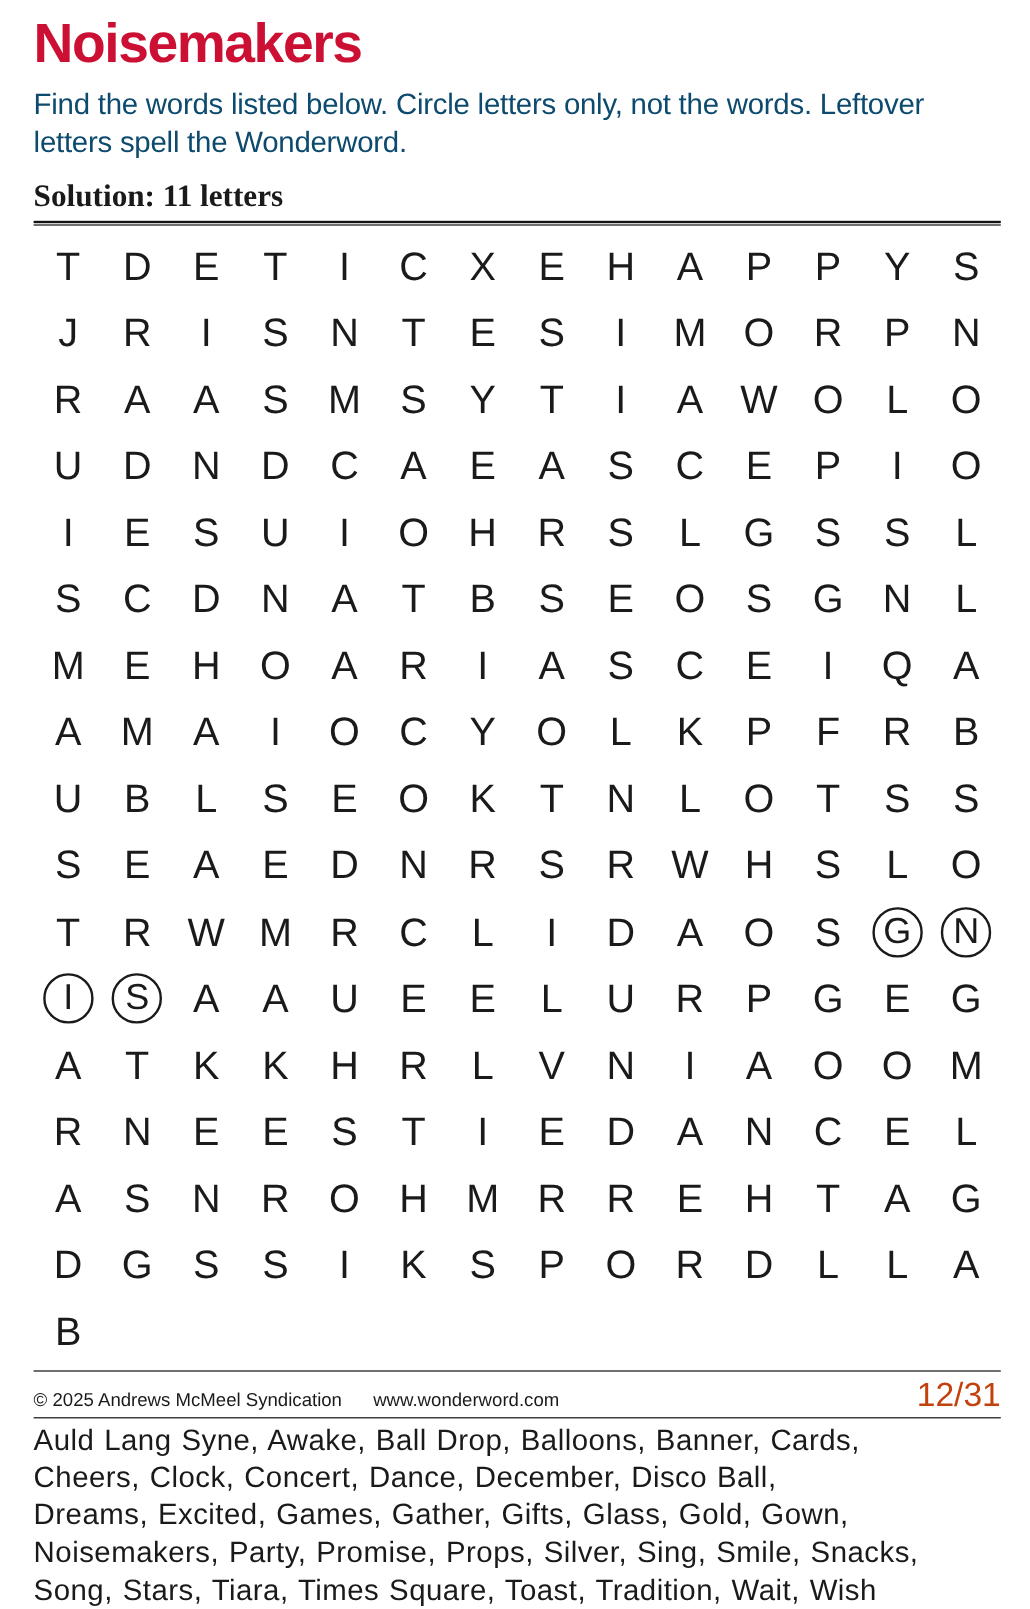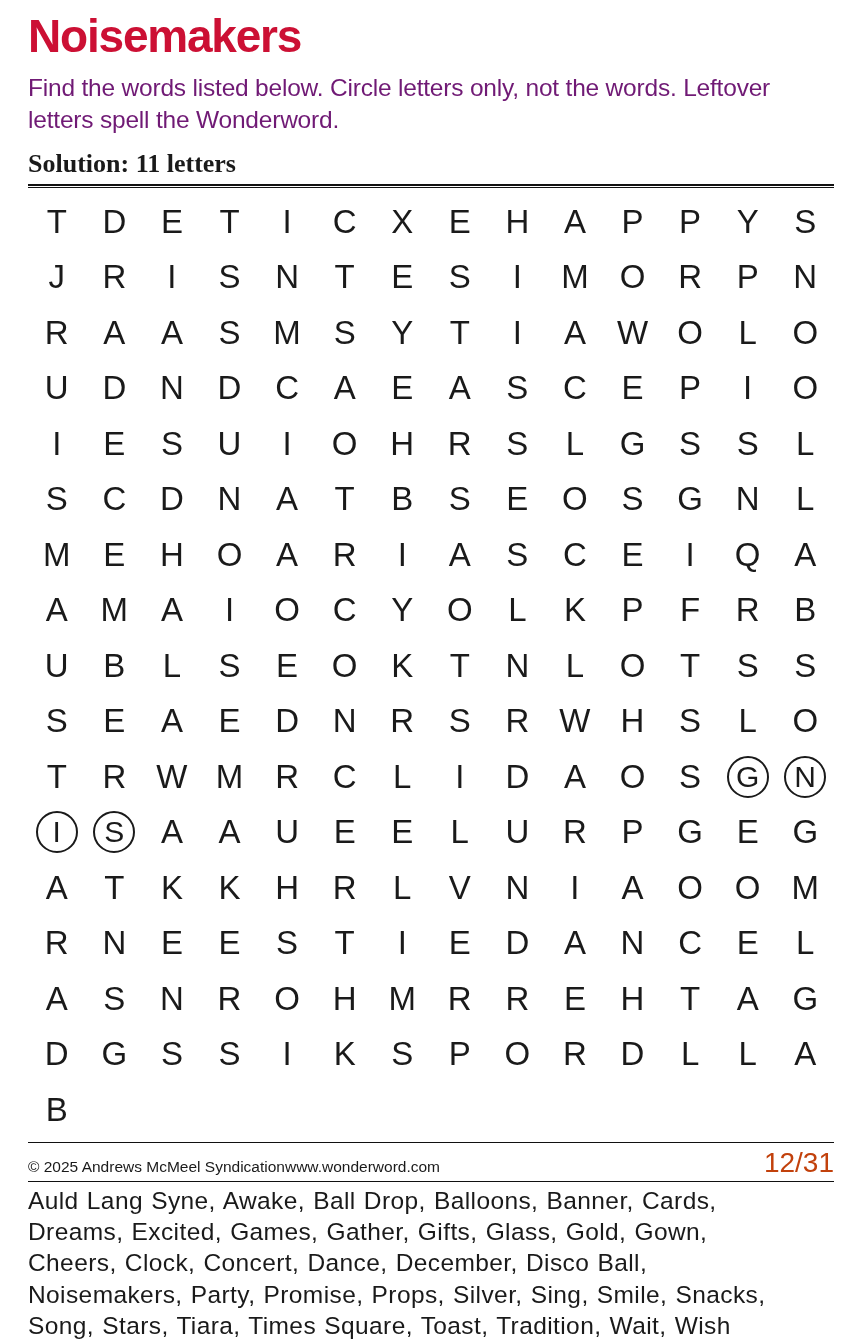--- a/index.html
+++ b/index.html
@@ -27,21 +27,21 @@
     font-weight: bold;
     font-size: 46px;
     letter-spacing: -1.2px;
     color: #cc1034;
     line-height: 1.05;
     margin: 4px 0 12px 0;
   }
   .instructions {
     font-size: 24.5px;
     line-height: 1.28;
-    color: #701a75;
+    color: #0c4a6e;
     letter-spacing: -0.2px;
     margin-bottom: 14px;
     max-width: 760px;
   }
   .puzzle-head {
     display: flex;
     justify-content: space-between;
     align-items: flex-end;
     font-family: "Liberation Serif", serif;
     font-weight: bold;
@@ -90,20 +90,21 @@
   .credits {
     display: flex;
     align-items: baseline;
     justify-content: space-between;
     padding: 4px 0 2px 0;
   }
   .credits-left {
     font-size: 15.5px;
     color: #1a1a1a;
     display: flex;
+    gap: 26px;
   }
   .credits-date {
     font-size: 28px;
     color: #c2410c;
     font-family: "Liberation Sans", sans-serif;
   }
   .credits-rule {
     border-top: 1.6px solid #111;
     margin-bottom: 3px;
   }
@@ -374,19 +375,19 @@
       <span>© 2025 Andrews McMeel Syndication</span>
       <span>www.wonderword.com</span>
     </div>
     <div class="credits-date">12/31</div>
   </div>
 
   <div class="credits-rule"></div>
 
   <div class="wordlist" id="word-list">
       <div>Auld Lang Syne, Awake, Ball Drop, Balloons, Banner, Cards,</div>
+      <div>Cheers, Clock, Concert, Dance, December, Disco Ball,</div>
       <div>Dreams, Excited, Games, Gather, Gifts, Glass, Gold, Gown,</div>
-      <div>Cheers, Clock, Concert, Dance, December, Disco Ball,</div>
       <div>Noisemakers, Party, Promise, Props, Silver, Sing, Smile, Snacks,</div>
       <div>Song, Stars, Tiara, Times Square, Toast, Tradition, Wait, Wish</div>
     </div>
 
 </div>
 
 </body></html>

